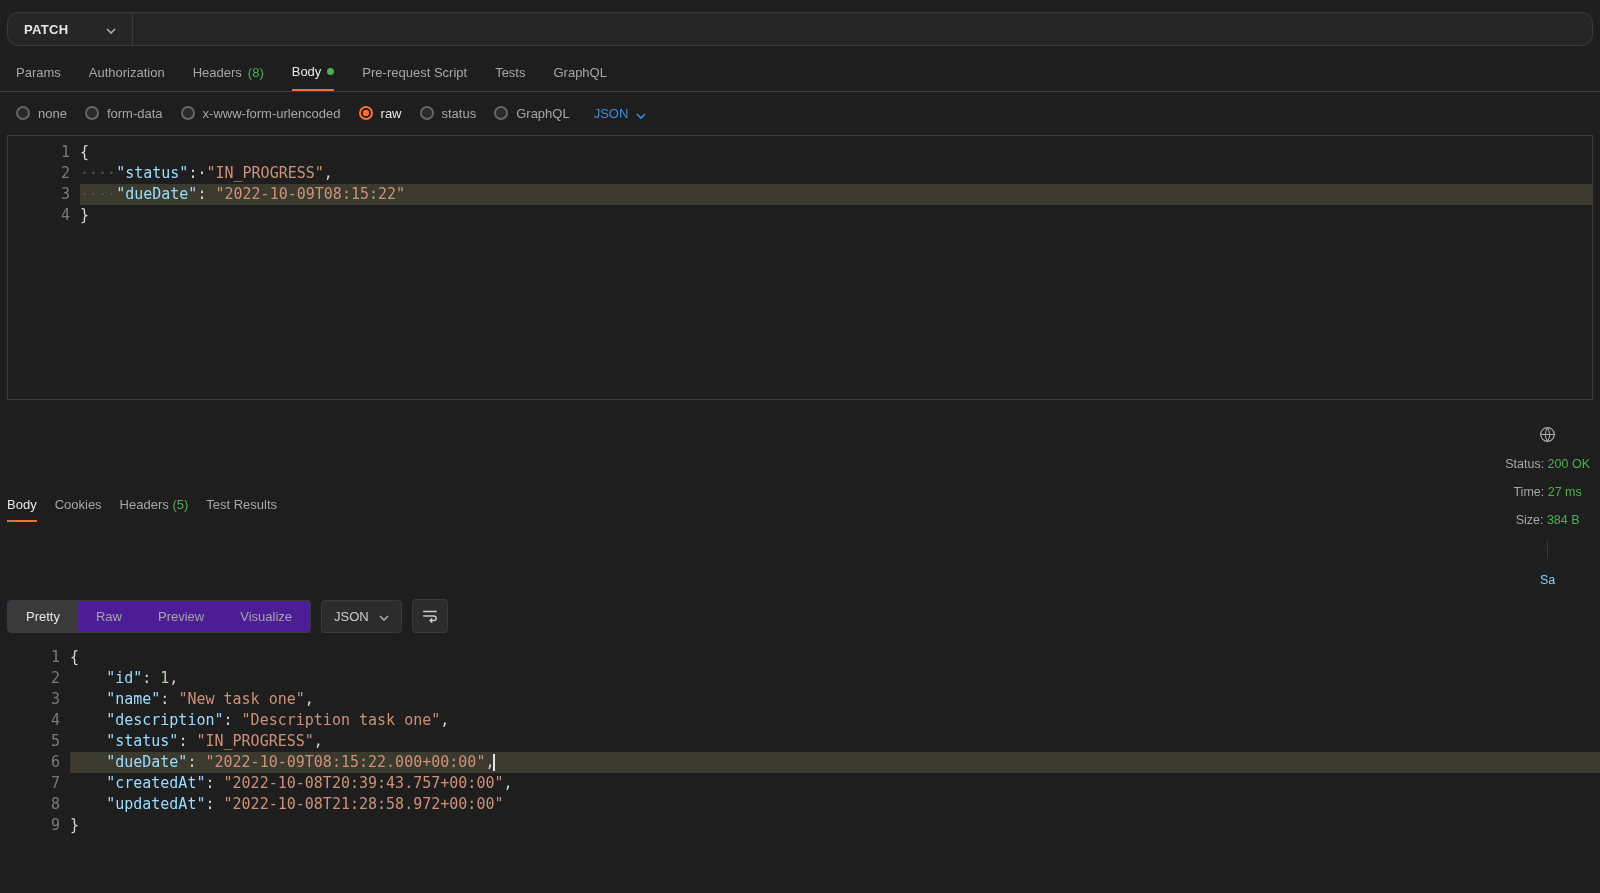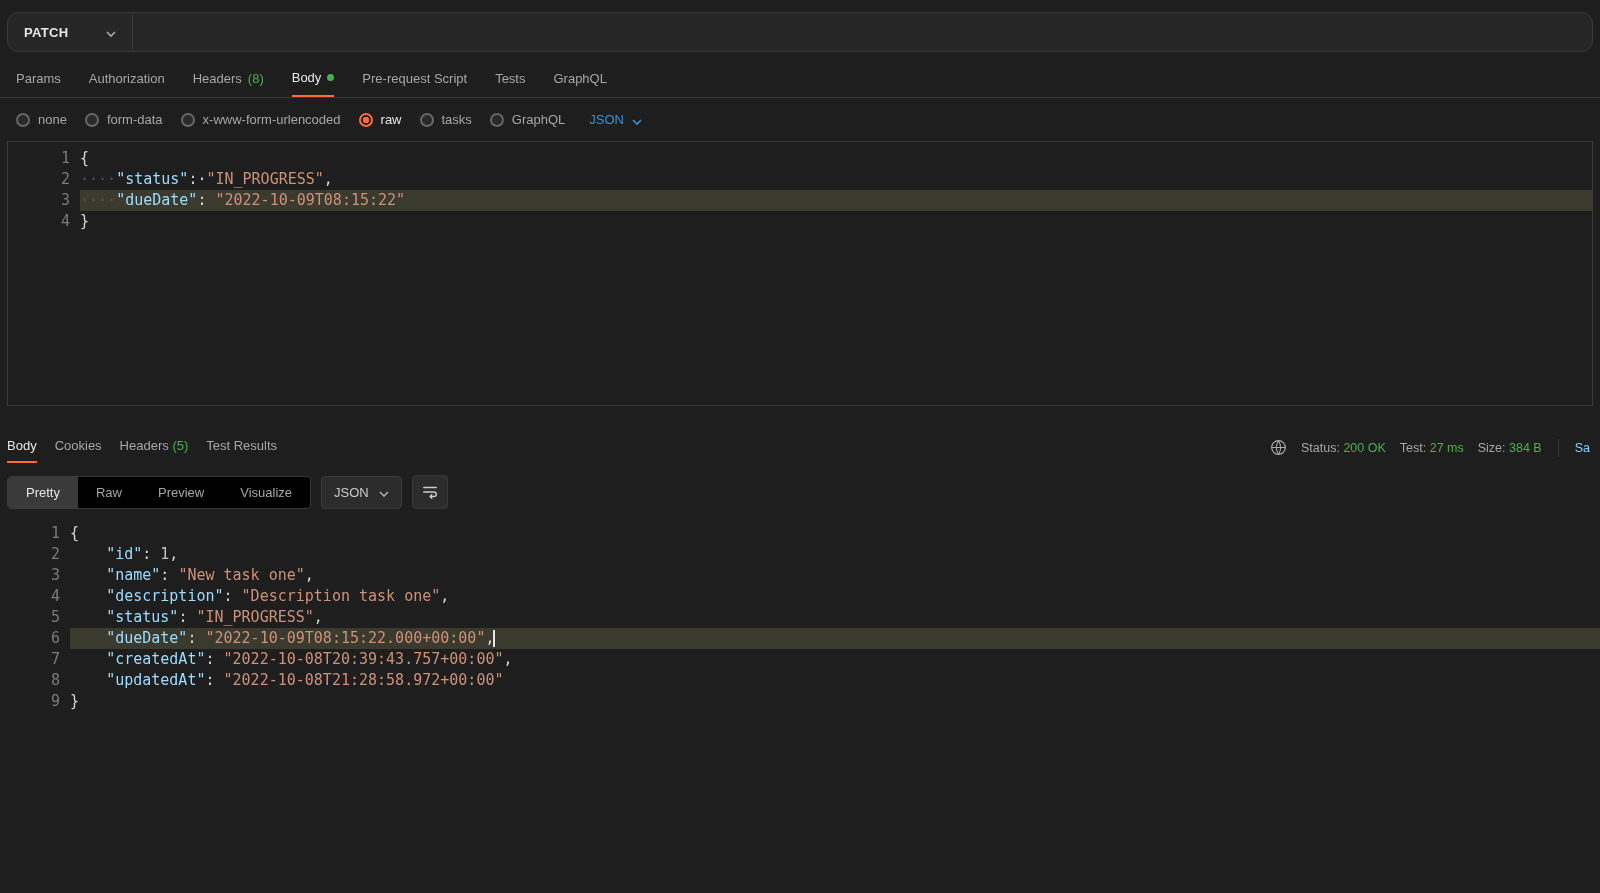--- a/index.html
+++ b/index.html
@@ -10,21 +10,21 @@
   font-size: 13px;
   width: 1600px;
   height: 893px;
   overflow: hidden;
 }
 .request-bar {
   display: flex;
   border: 1px solid #3a3a3a;
   border-radius: 11px;
   margin: 12px 7px 0 7px;
-  height: 40px;
+  height: 34px;
   background: #262626;
 }
 .method-select {
   display: flex;
   align-items: center;
   padding: 0 16px;
   border-right: 1px solid #3a3a3a;
   cursor: pointer;
   gap: 38px;
 }
@@ -60,21 +60,21 @@
   border-bottom: 2px solid #ff6c37;
 }
 .tab .count { color: #4caf50; }
 .dot-green { width: 7px; height: 7px; border-radius: 50%; background: #4caf50; }
 .body-type-row {
   display: flex;
   align-items: center;
   gap: 18px;
   padding: 14px 16px;
 }
-.radio-opt { display: flex; align-items: flex-end; gap: 8px; color: #a6a6a6; cursor: pointer; }
+.radio-opt { display: flex; align-items: flex-start; gap: 8px; color: #a6a6a6; cursor: pointer; }
 .radio {
   width: 14px; height: 14px; border-radius: 50%;
   border: 2px solid #666; background: #2a2a2a;
 }
 .radio.checked { border-color: #ff6c37; background: radial-gradient(circle,#ff6c37 45%,transparent 46%); }
 .json-select { color: #3a8fd8; display: flex; align-items: center; gap: 8px; margin-left: 6px; }
 .editor {
   border: 1px solid #3a3a3a;
   margin: 0 7px;
   height: 265px;
@@ -97,29 +97,29 @@
 .indent { color:#555; }
 .resp-bar {
   margin-top: 26px;
   display:flex; align-items:center; justify-content:space-between;
   padding: 0 10px 0 7px;
 }
 .resp-tabs { display:flex; gap:18px; }
 .resp-tab { padding: 6px 0 8px 0; color:#a6a6a6; cursor:pointer; }
 .resp-tab.active { color:#e6e6e6; border-bottom:2px solid #ff6c37; }
 .resp-tab .count2 { color:#4caf50; }
-.resp-meta { display:flex; align-items:center; gap:14px; color:#a6a6a6; font-size:12.5px; }
+.resp-meta { display:flex; align-items:center; gap:14px; color:#a6a6a6; font-size:12.5px;flex-direction:column; }
 .globe { width:17px; height:17px; }
 .meta-val { color:#4caf50; }
 .vdiv { width:1px; height:18px; background:#3a3a3a; margin: 0 2px; }
 .save-link { color:#7dd3fc; }
 .view-row {
   display:flex; align-items:center; gap:10px; padding: 12px 7px 6px 7px;
 }
-.seg { display:flex; background:#000000; border:1px solid #3a3a3a; border-radius:4px; overflow:hidden;align-items:flex-end; }
+.seg { display:flex; background:#4c1d95; border:1px solid #3a3a3a; border-radius:4px; overflow:hidden;align-items:flex-end; }
 .seg-btn { padding:8px 18px; color:#a6a6a6; cursor:pointer; }
 .seg-btn.active { background:#3a3a3a; color:#e6e6e6; }
 .resp-json-select {
   display:flex; align-items:center; gap:10px;
   background:#2c2c2c; border:1px solid #3a3a3a; border-radius:4px;
   padding:8px 12px; color:#ccc; cursor:pointer;
 }
 .wrap-btn {
   width:36px; height:34px; display:flex; align-items:center; justify-content:center;
   background:#2c2c2c; border:1px solid #3a3a3a; border-radius:4px; cursor:pointer;
@@ -180,21 +180,21 @@
   <div class="radio-opt">
     <span class="radio"></span>
     <span>x-www-form-urlencoded</span>
   </div>
   <div class="radio-opt">
     <span class="radio checked"></span>
     <span style="color:#e6e6e6">raw</span>
   </div>
   <div class="radio-opt">
     <span class="radio"></span>
-    <span>tasks</span>
+    <span>status</span>
   </div>
   <div class="radio-opt">
     <span class="radio"></span>
     <span>GraphQL</span>
   </div>
   <div class="json-select radio-opt">
     <span>JSON</span>
     <span class="chevron">
       <svg viewBox="0 0 10 10" width="10" height="10">
           <path d="M1 3 L5 7 L9 3" fill="none" stroke="#3a8fd8" stroke-width="1.6"></path>
@@ -233,21 +233,21 @@
       <svg viewBox="0 0 20 20">
           <circle cx="10" cy="10" r="8" fill="none" stroke="#aaa" stroke-width="1.4"></circle>
           <path d="M2 10 H18 M10 2 Q15 10 10 18 M10 2 Q5 10 10 18" fill="none" stroke="#aaa" stroke-width="1.2"></path>
         </svg>
     </span>
     <span>
       <span>Status:</span>
       <span class="meta-val">200 OK</span>
     </span>
     <span>
-      <span>Test:</span>
+      <span>Time:</span>
       <span class="meta-val">27 ms</span>
     </span>
     <span>
       <span>Size:</span>
       <span class="meta-val">384 B</span>
     </span>
     <span class="vdiv"></span>
     <span class="save-link">Sa</span>
   </div>
 </div>

